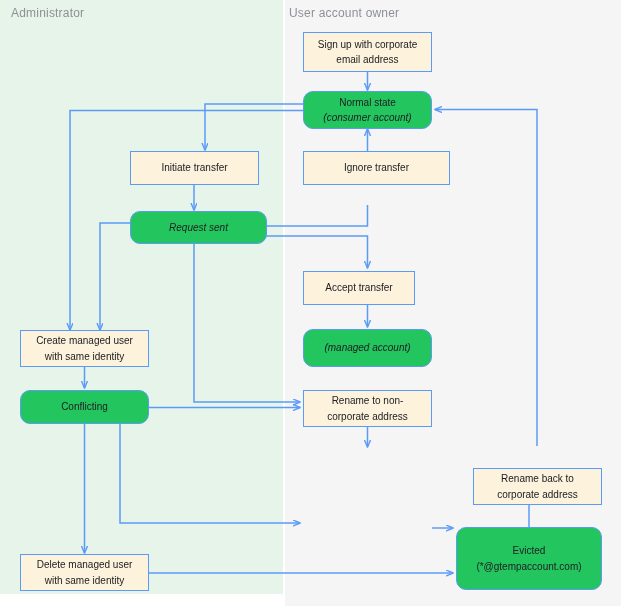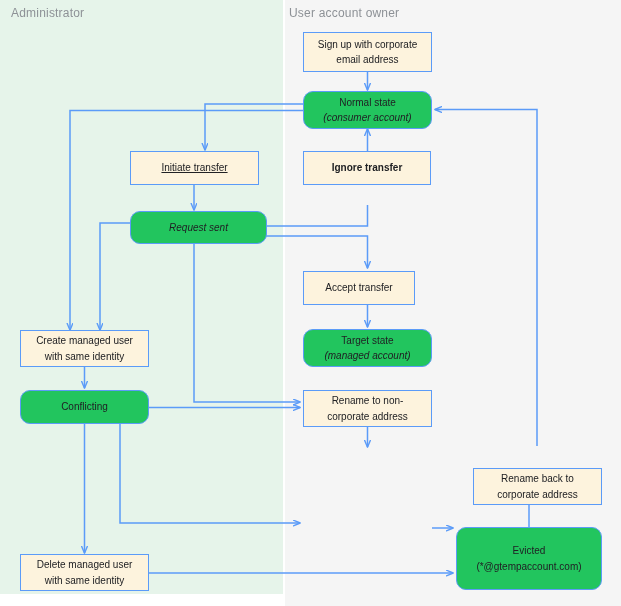--- a/index.html
+++ b/index.html
@@ -130,47 +130,46 @@
     </div>
   </div>
 
   <div class="node state" style="left:303px; top:91px; width:129px; height:38px;">
     <div>
       <span>Normal state</span>
       <span class="it">(consumer account)</span>
     </div>
   </div>
 
-  <div class="node" style="left:130px; top:151px; width:129px; height:34px;text-decoration:underline;">
+  <div class="node" style="left:130px; top:151px; width:129px; height:34px;">
     <div>
       <span>Initiate transfer</span>
     </div>
   </div>
 
-  <div class="node" style="left:303px; top:151px; width:128px; height:34px;font-weight:bold;">
+  <div class="node" style="left:303px; top:151px; width:147px; height:34px;">
     <div>
       <span>Ignore transfer</span>
     </div>
   </div>
 
   <div class="node state" style="left:130px; top:211px; width:137px; height:33px;font-style:italic;">
     <div>
       <span>Request sent</span>
     </div>
   </div>
 
   <div class="node" style="left:303px; top:271px; width:112px; height:34px;">
     <div>
       <span>Accept transfer</span>
     </div>
   </div>
 
   <div class="node state" style="left:303px; top:329px; width:129px; height:38px;">
     <div>
-      <span>Target state</span>
       <span class="it">(managed account)</span>
     </div>
   </div>
 
   <div class="node" style="left:20px; top:330px; width:129px; height:37px;">
     <div>
       <span>Create managed user</span>
       <span>with same identity</span>
     </div>
   </div>

